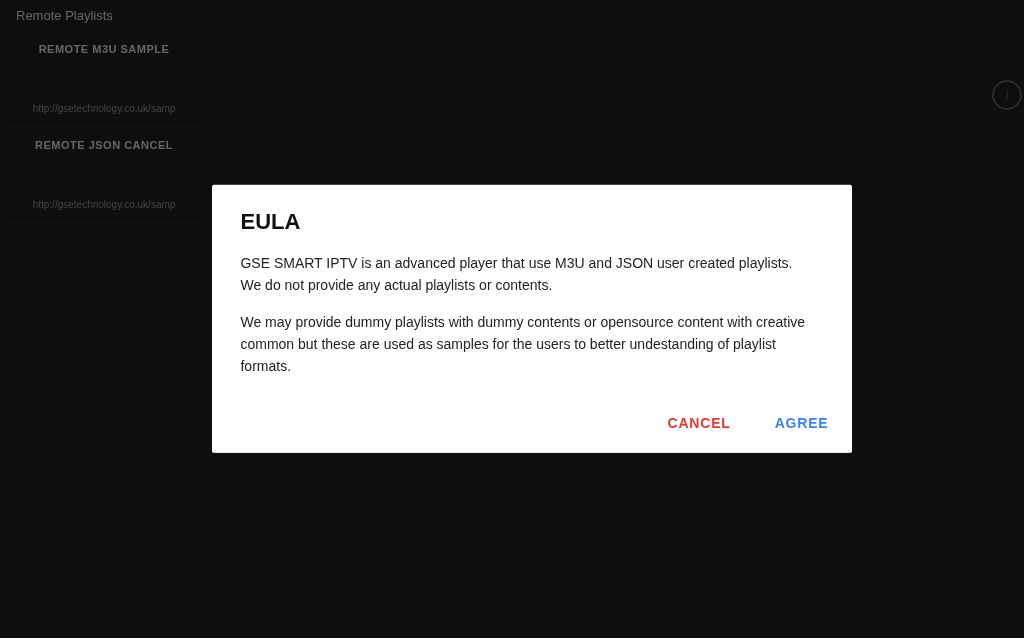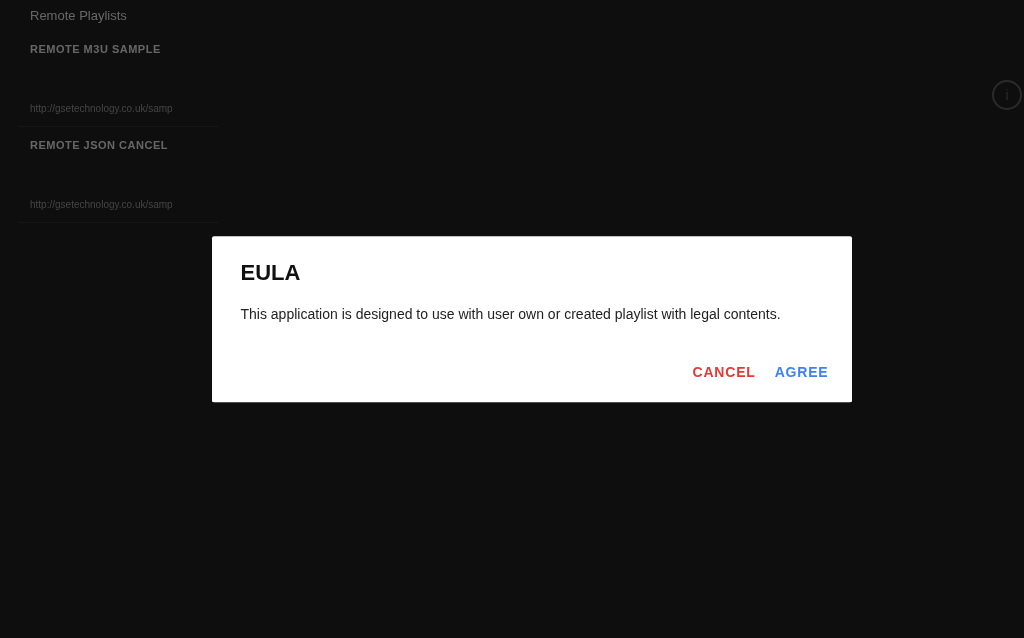--- a/index.html
+++ b/index.html
@@ -16,37 +16,38 @@
     
     #background {
       position: absolute;
       top: 0; left: 0;
       width: 100%; height: 100%;
       background: #1c1c1c;
     }
 
     #sidebar {
       position: absolute;
-      top: 0; left: 18px;
+      top: 0; left: 4px;
       width: 200px;
       height: 100%;
       background: #1c1c1c;
       padding: 0;
     }
 
     #sidebar-title {
       color: #cccccc;
       font-size: 13px;
       padding: 8px 12px;
       font-weight: 400;
     }
 
     .sidebar-item {
       padding: 12px 12px;
       border-bottom: 1px solid #2a2a2a;
+      text-align: center;
     }
 
     .sidebar-item-title {
       color: #cccccc;
       font-size: 11px;
       font-weight: 700;
       letter-spacing: 0.5px;
       margin-bottom: 3px;
     }
 
@@ -117,21 +118,21 @@
     #modal-body p {
       margin-bottom: 16px;
     }
 
     
     #modal-footer {
       padding: 16px 20px 16px 20px;
       display: flex;
       justify-content: flex-end;
       align-items: flex-start;
-      gap: 11px;
+      gap: 36px;
       background: #ffffff;
       flex-shrink: 0;
     }
 
     .dialog-btn {
       background: none;
       border: none;
       cursor: pointer;
       font-size: 14px;
       font-weight: 700;
@@ -171,20 +172,21 @@
   <span>i</span>
 </div>
 
 <div id="overlay"></div>
 
 <div id="modal">
   <div id="modal-content">
     <div id="modal-title">EULA</div>
     <div id="modal-body">
 
-        <p>This application is designed to use with user own or created playlist with legal contents.</p>
+        <p>GSE SMART IPTV is an advanced player that use M3U and JSON user created playlists.<br>We do not provide any actual playlists or contents.</p>
+        <p>We may provide dummy playlists with dummy contents or opensource content with creative common but these are used as samples for the users to better undestanding of playlist formats.</p>
       </div>
   </div>
   <div id="modal-footer">
     <button id="cancel-btn" class="dialog-btn">CANCEL</button>
     <button id="agree-btn" class="dialog-btn">AGREE</button>
   </div>
 </div>
 
 </body></html>

